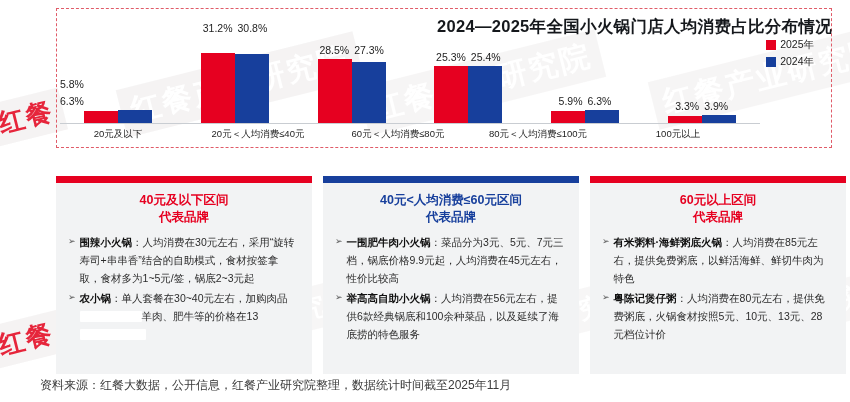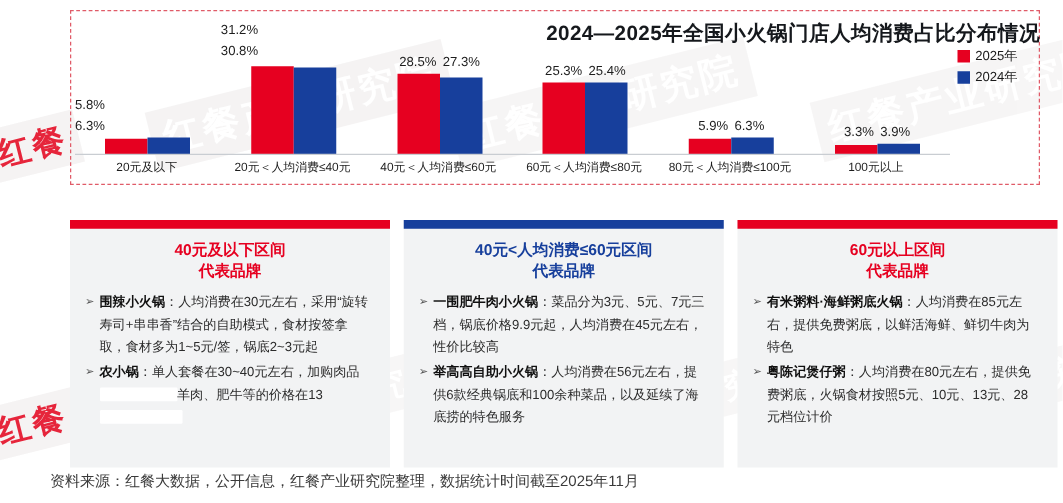--- a/index.html
+++ b/index.html
@@ -143,21 +143,21 @@
     justify-content: center;
     gap: 5px;
     font-size: 10.5px;
     color: #1d1d1d;
     white-space: nowrap;
   }
 
   
   .xlabels {
     position: absolute;
-    left: 59px;
+    left: 48px;
     top: 128px;
     width: 700px;
     display: flex;
     z-index: 12;
   }
   .xlabel {
     flex: 1 1 0;
     text-align: center;
     font-size: 9.5px;
     color: #1d1d1d;
@@ -273,21 +273,21 @@
         <div class="vals" style="bottom: 17.4px; flex-direction: column;">
           <span>5.8%</span>
           <span>6.3%</span>
         </div>
         <div class="bars">
           <div class="bar y2025" style="height: 13.2571px;"></div>
           <div class="bar y2024" style="height: 14.4px;"></div>
         </div>
       </div>
       <div class="group">
-        <div class="vals" style="bottom: 77px; flex-direction: column;">
+        <div class="vals" style="bottom: 90px;">
           <span>31.2%</span>
           <span>30.8%</span>
         </div>
         <div class="bars">
           <div class="bar y2025" style="height: 71.3143px;"></div>
           <div class="bar y2024" style="height: 70.4px;"></div>
         </div>
       </div>
       <div class="group">
         <div class="vals" style="bottom: 68.1429px; align-items: center;">
@@ -329,21 +329,20 @@
           <div class="bar y2024" style="height: 8.91429px;"></div>
         </div>
       </div>
     </div>
   <div class="axis-line"></div>
 </div>
 
 <div class="xlabels" id="xlabels">
     <div class="xlabel">20元及以下</div>
     <div class="xlabel">20元＜人均消费≤40元</div>
-    <div class="xlabel">40元＜人均消费≤60元</div>
     <div class="xlabel">60元＜人均消费≤80元</div>
     <div class="xlabel">80元＜人均消费≤100元</div>
     <div class="xlabel">100元以上</div>
   </div>
 
 <div class="cards" id="cards">
     <div class="card">
       <div class="card-bar red"></div>
       <div class="card-title red">
         <div>40元及以下区间</div>

